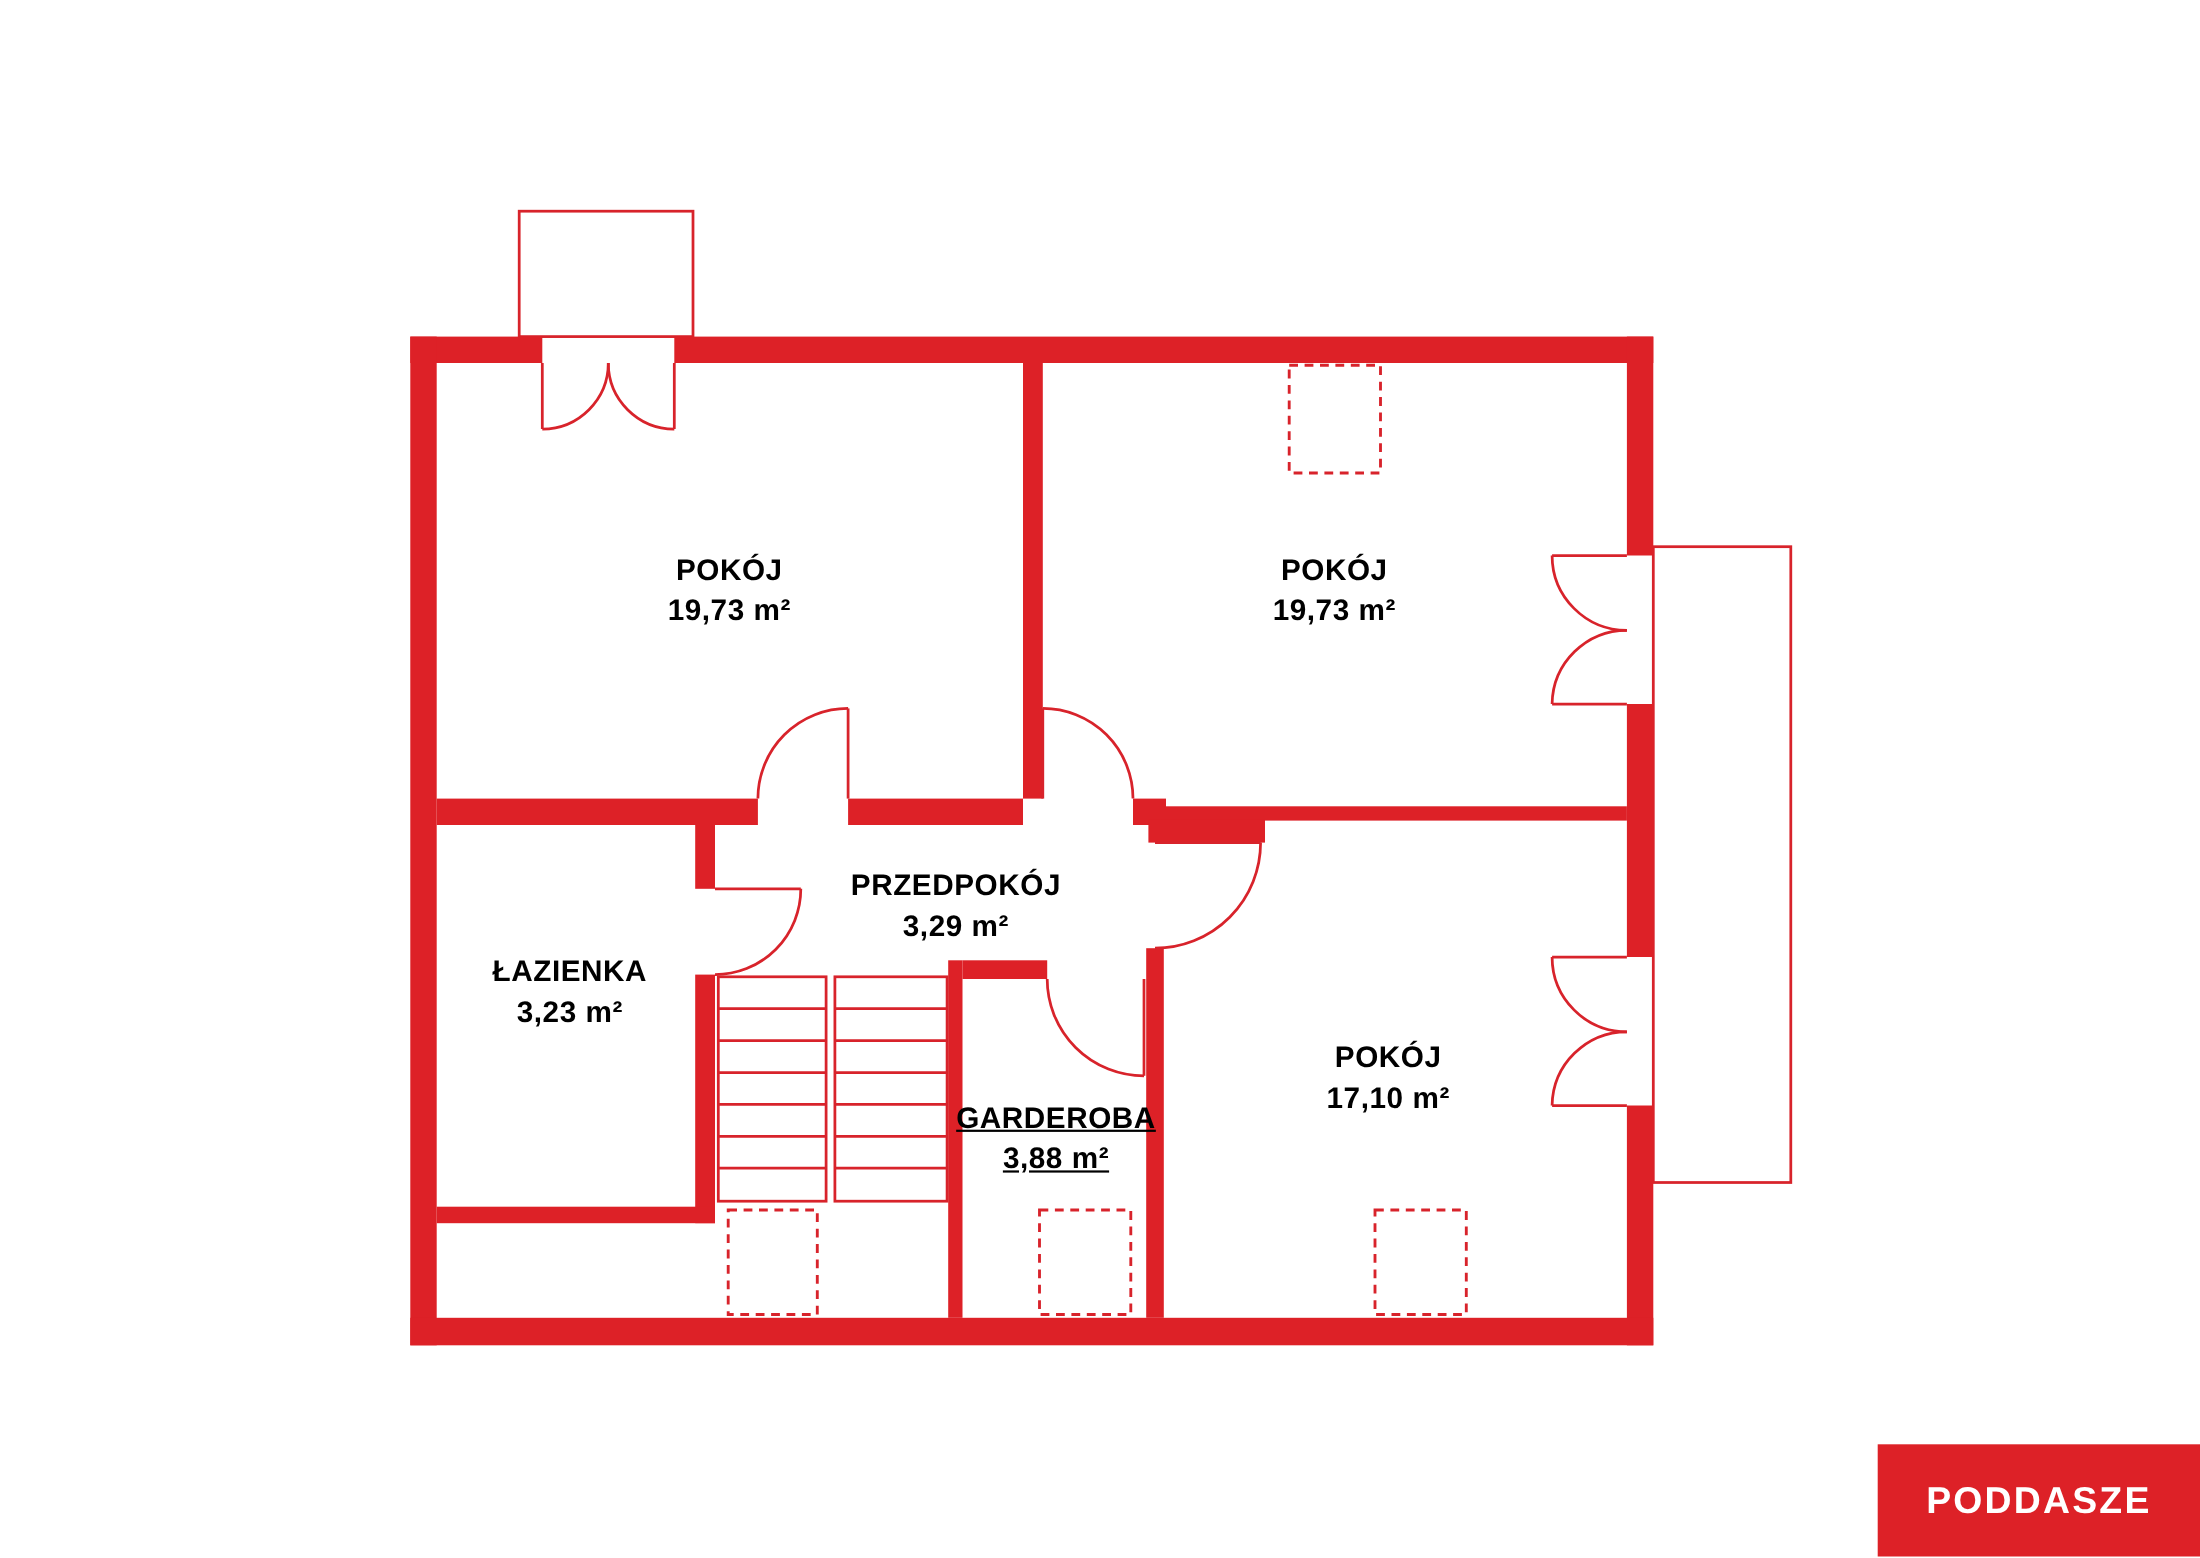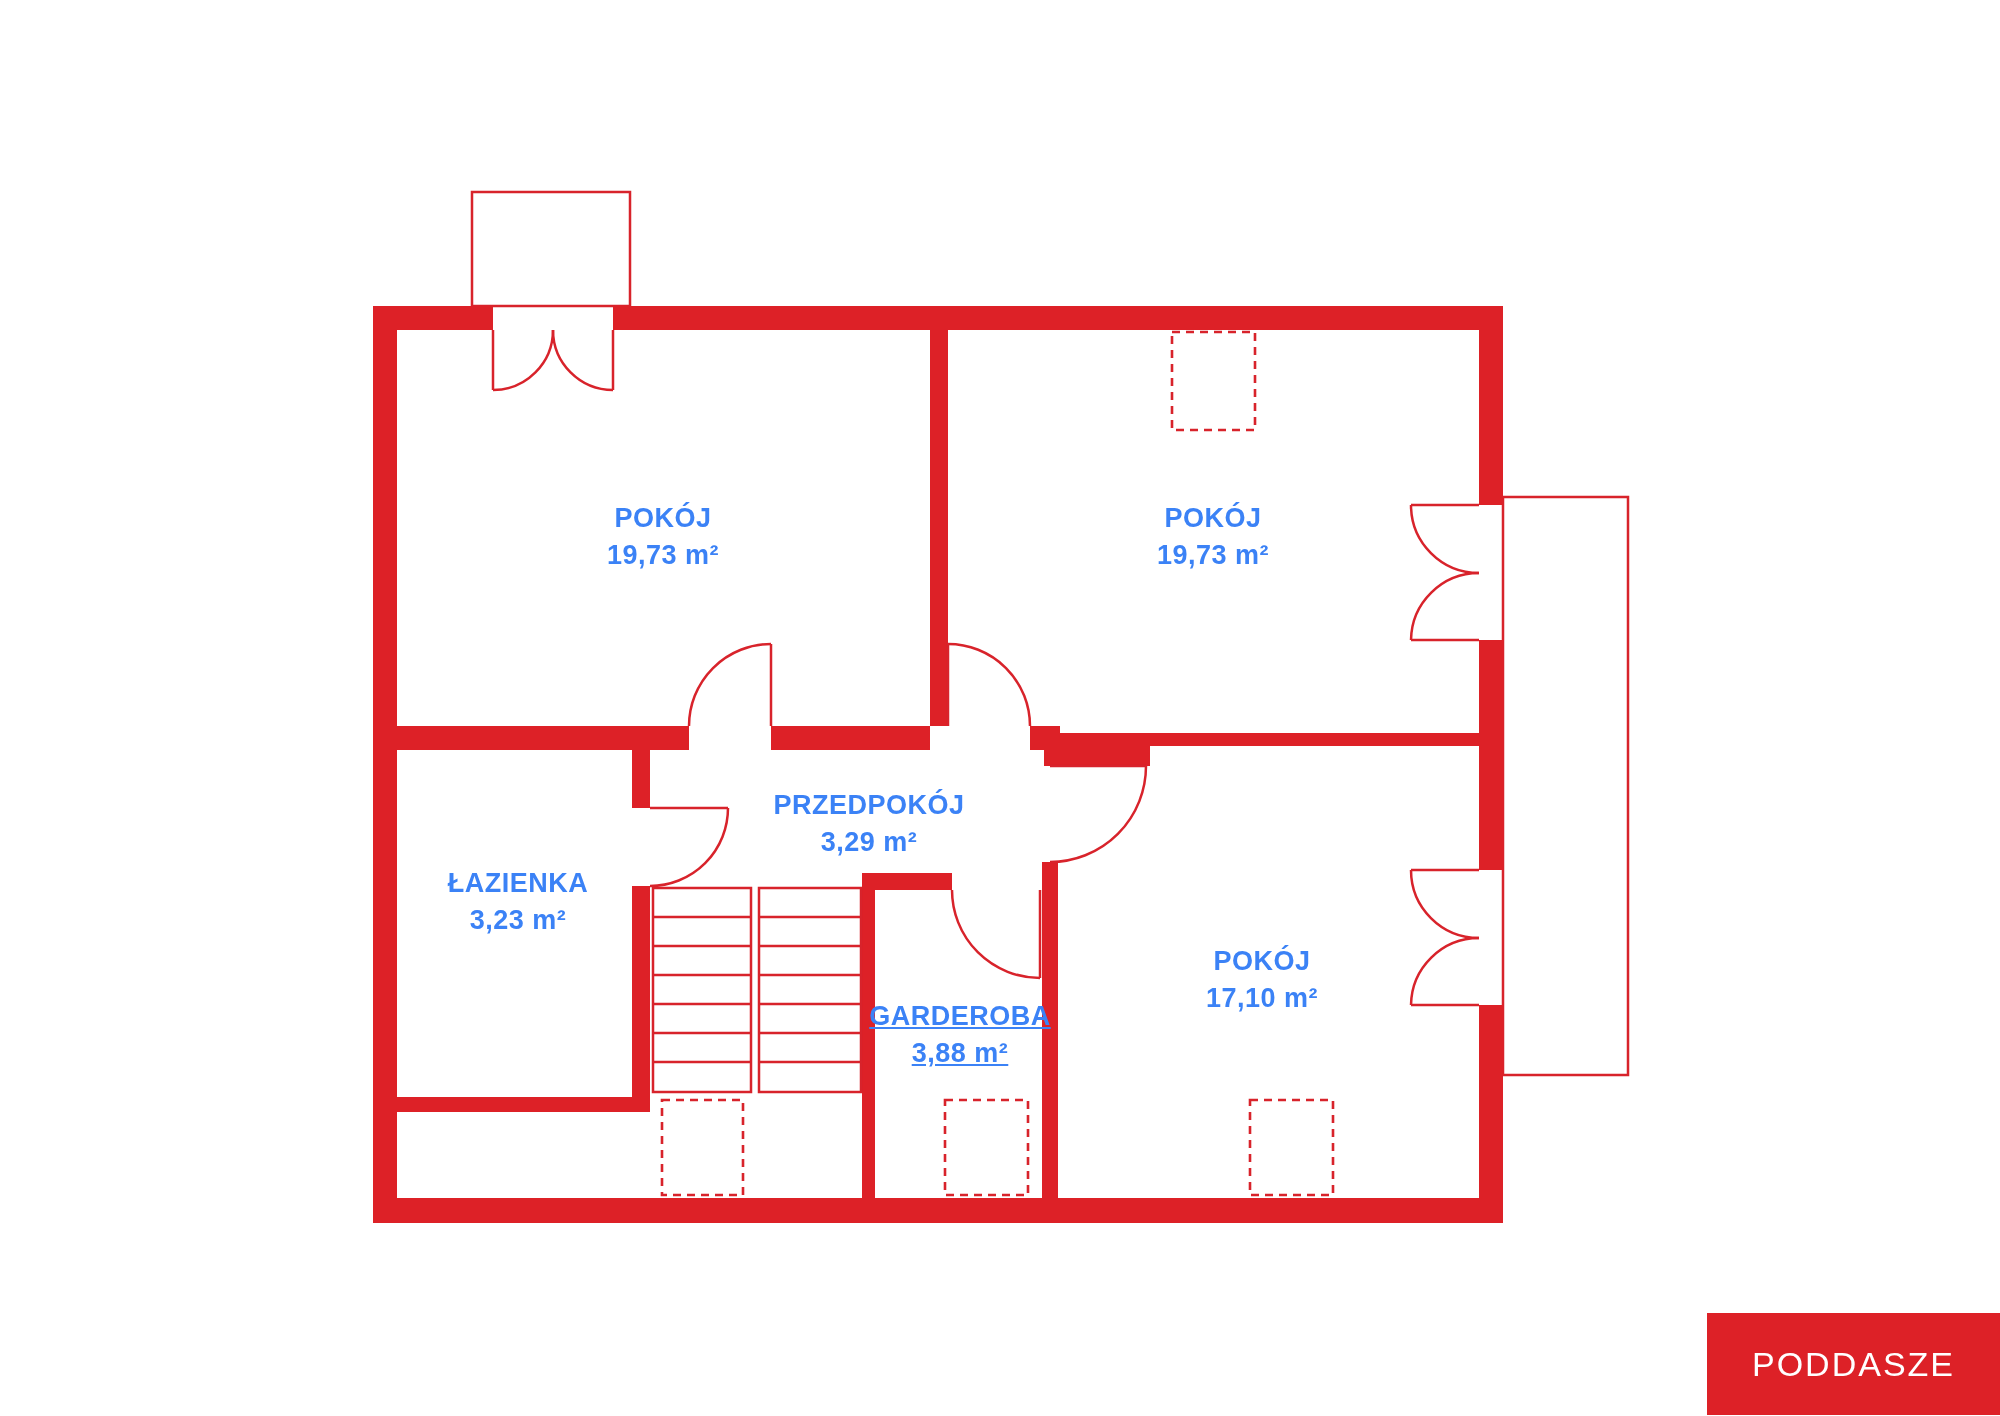--- a/index.html
+++ b/index.html
@@ -9,27 +9,27 @@
   }
   .plan-svg{position:absolute;left:0;top:0;}
   
   .w{fill:#dd2127;}
   
   .t{fill:none;stroke:#d8232b;stroke-width:2.5;}
   
   .d{fill:none;stroke:#d8232b;stroke-width:2.6;stroke-dasharray:8 6;}
   .room-label{
     position:absolute;transform:translate(-50%,-50%);
-    text-align:center;color:#3b82f6;font-weight:600;
+    text-align:center;color:#000000;font-weight:600;
     font-size:27px;line-height:37px;letter-spacing:0.5px;white-space:nowrap;
   }
   .floor-badge{
     position:absolute;left:1707px;top:1313px;width:293px;height:102px;
     background:#dd2127;color:#ffffff;display:flex;align-items:center;justify-content:center;
-    font-size:34px;font-weight:400;letter-spacing:2px;
+    font-size:34px;font-weight:700;letter-spacing:2px;
   }
 </style>
 </head>
 <body>
 
 <svg class="plan-svg" width="2000" height="1416" viewBox="0 0 2000 1416">
 
   <g>
     <rect class="t" x="472" y="192" width="158" height="114"></rect>
   </g>

